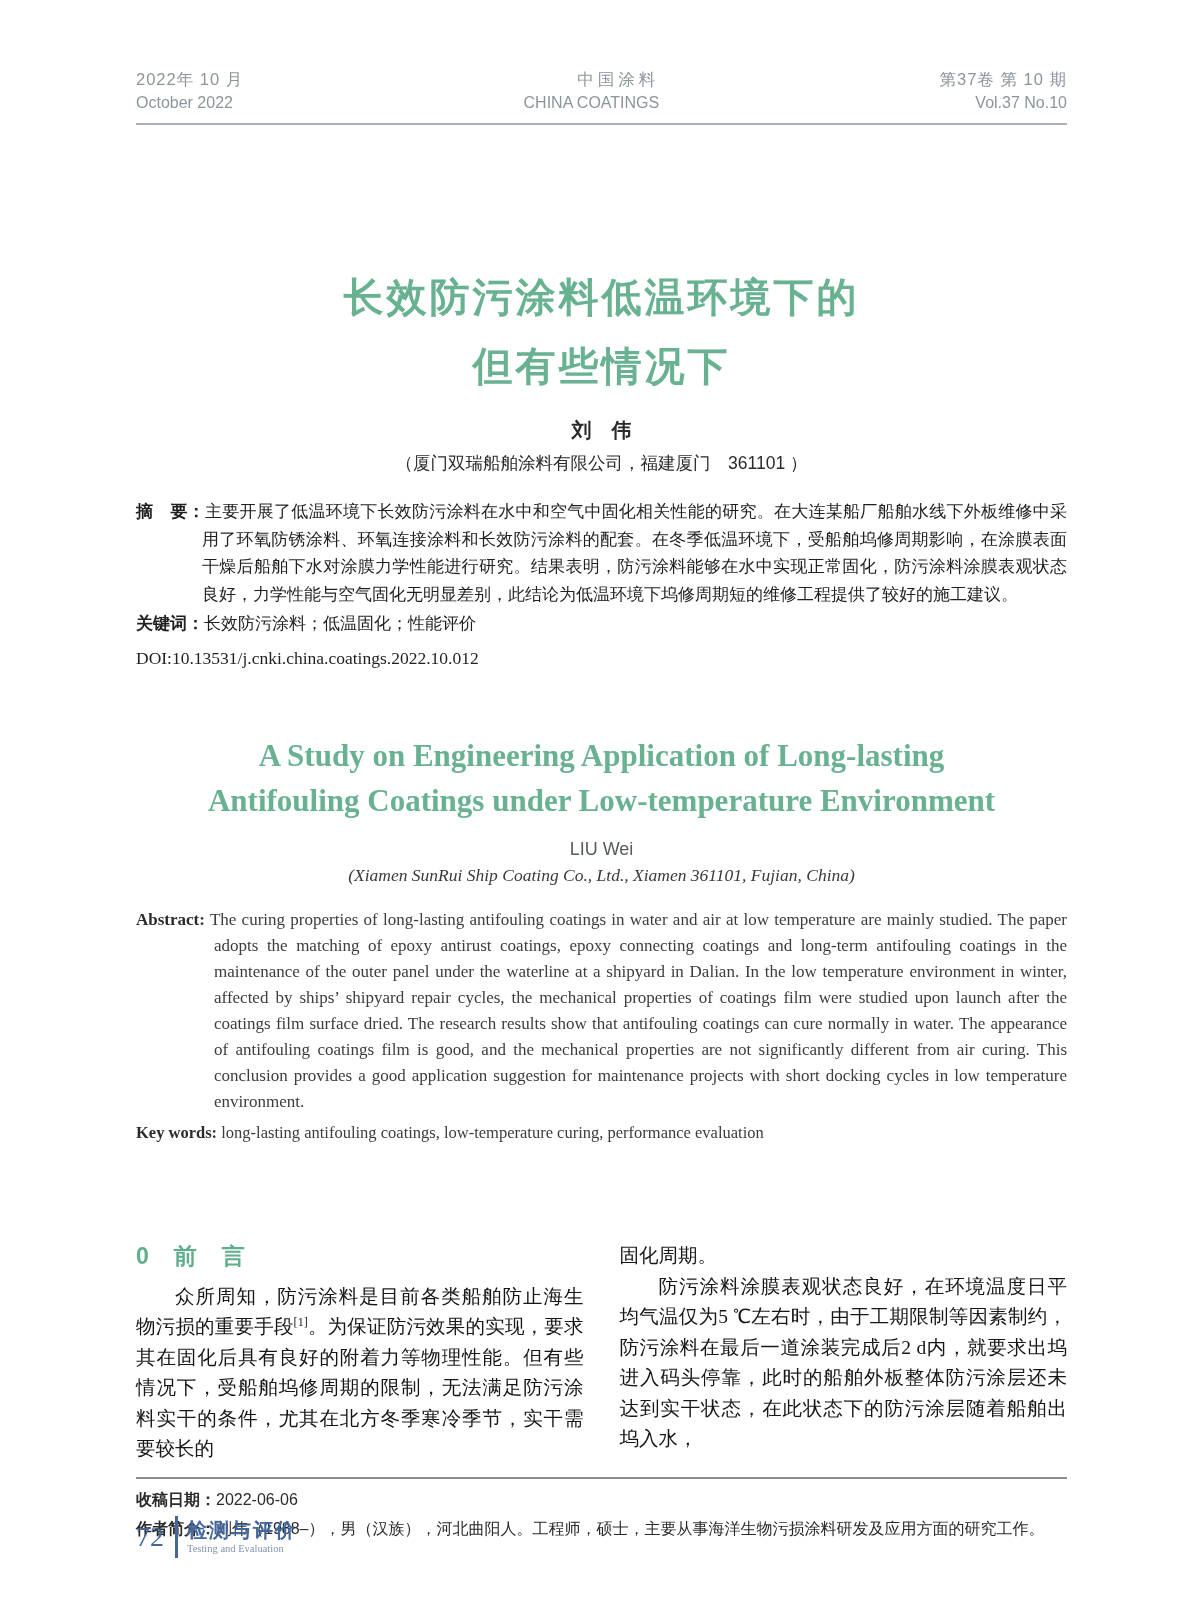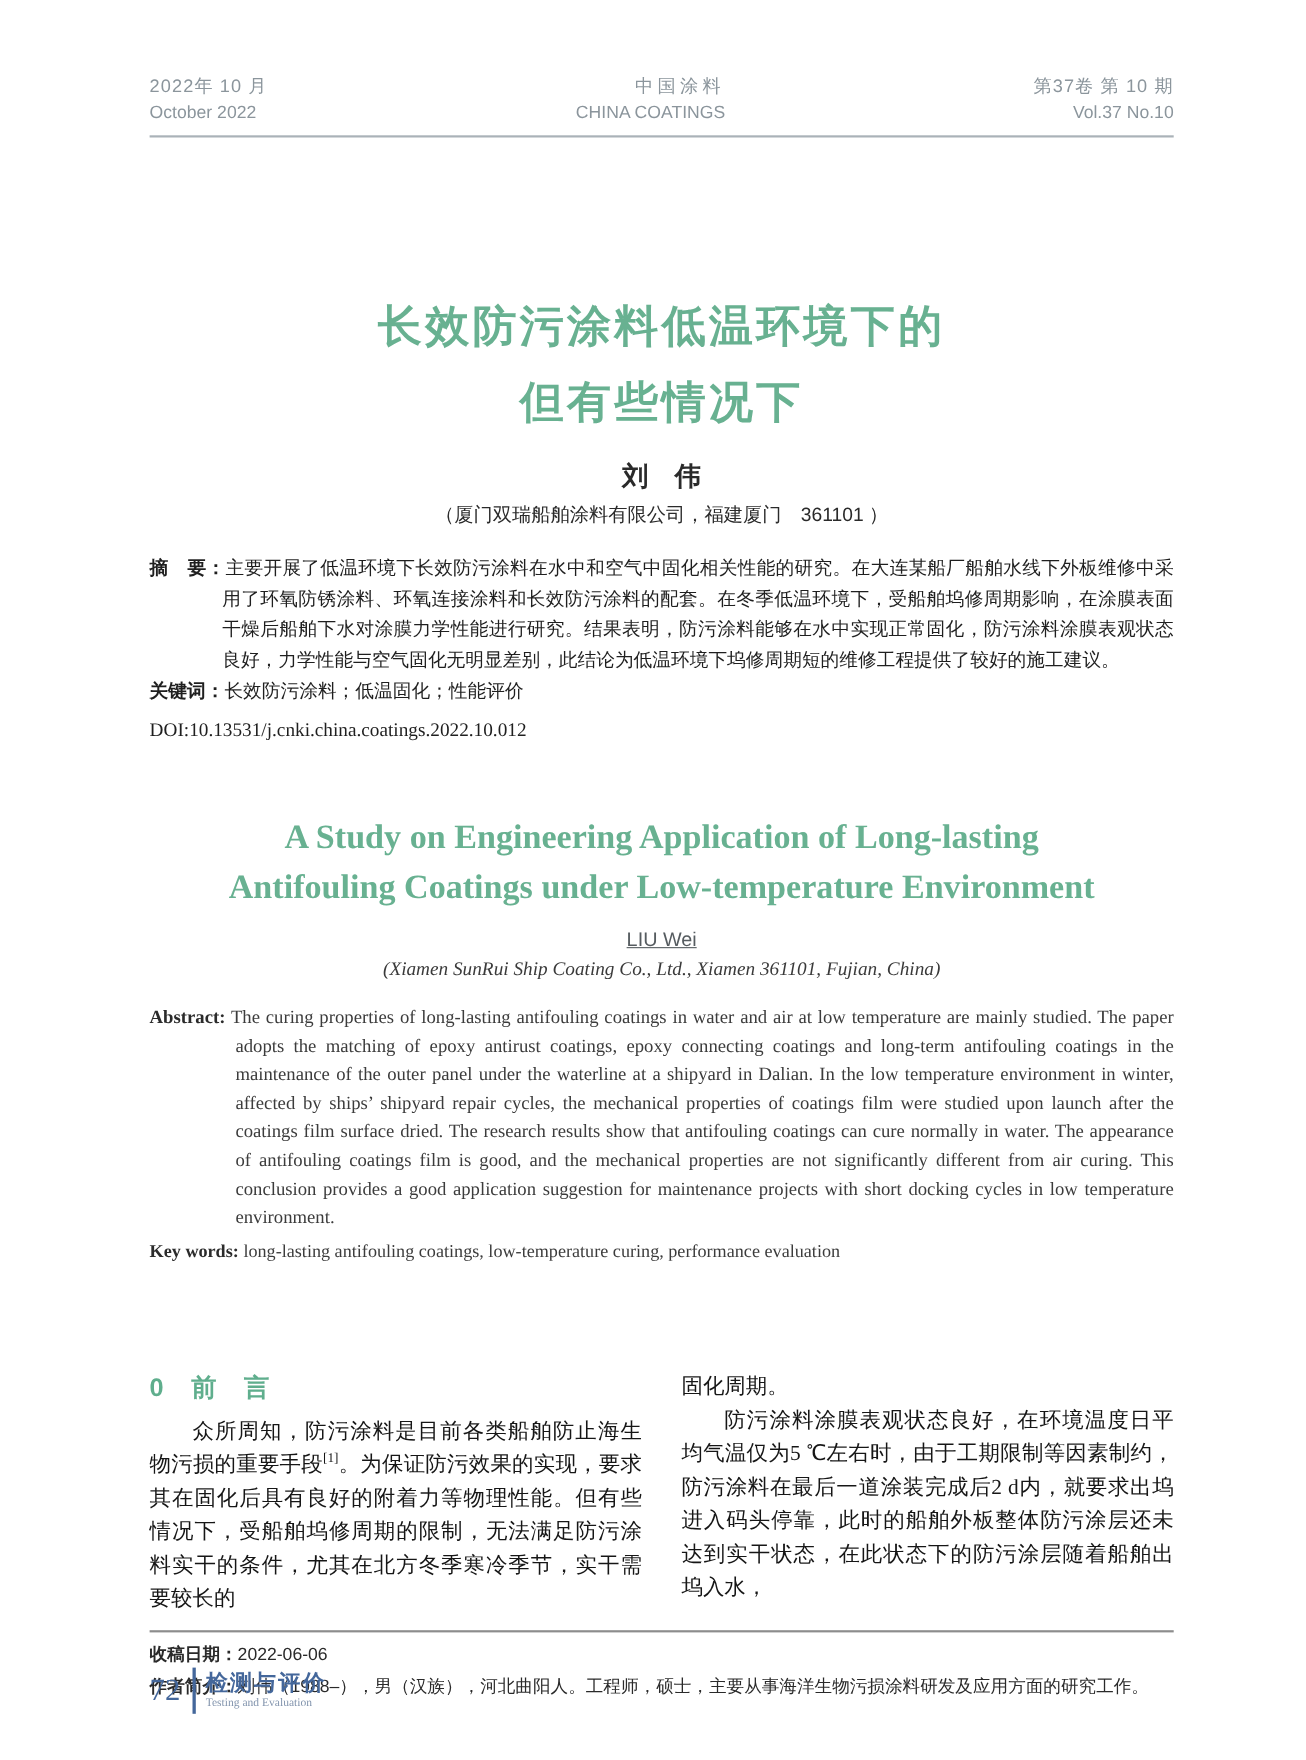--- a/index.html
+++ b/index.html
@@ -19,41 +19,41 @@
           color:#8b959c; font-size:16px; line-height:23px; }
   .jhdr .c { text-align:right; }
   .jhdr .r { text-align:right; }
   .jhdr .cn { letter-spacing:4px; font-size:16.5px; }
   .jhdr .r .cn, .jhdr .l .cn { letter-spacing:1px; }
   .hdr-rule { border:none; border-top:2px solid #aab2b8; margin:9px 0 0 0; }
 
   
   .title-cn { margin-top:138px; text-align:center; color:#68b191;
               font-size:40px; font-weight:bold; line-height:69px; letter-spacing:3px; }
-  .author-cn { text-align:center; margin-top:16px; font-size:24px; font-weight:bold; color:#2a2a2a; }
+  .author-cn { text-align:center; margin-top:16px; font-size:20px; font-weight:bold; color:#2a2a2a; }
   .affil-cn  { text-align:center; margin-top:7px; font-size:17.5px; color:#2a2a2a; }
 
   
   .abstract-cn { margin-top:23px; font-size:17px; line-height:27.5px; text-align:justify;
                  padding-left:66px; text-indent:-66px; color:#1f1f1f; }
   .abstract-cn .lbl { font-weight:bold; }
   .keywords-cn { margin-top:2px; font-size:17px; line-height:27px; }
   .keywords-cn .lbl { font-weight:bold; }
   .class-row { display:flex; margin-top:9px; font-size:17px; line-height:26px; }
   .class-row .lbl { font-weight:bold; }
   .class-row .seg1 { width:365px; }
   .class-row .seg2 { width:255px; }
   sup { font-size:0.62em; vertical-align:super; line-height:0; }
   .doi { margin-top:11px; font-family:"Liberation Serif", serif; font-size:17.5px; color:#1f1f1f; }
 
   
   .title-en { margin-top:64px; text-align:center; color:#68b191;
               font-family:"Liberation Serif", serif; font-weight:bold;
               font-size:31px; line-height:45px; }
-  .author-en { text-align:center; margin-top:16px; font-size:18px; color:#565c60;text-decoration:underline; }
+  .author-en { text-align:center; margin-top:16px; font-size:18px; color:#565c60; }
   .affil-en  { text-align:center; margin-top:5px; font-family:"Liberation Serif", serif;
                font-style:italic; font-size:17.5px; color:#3a3a3a; }
 
   
   .abstract-en { margin-top:21px; font-family:"Liberation Serif", serif; font-size:17px;
                  line-height:26px; text-align:justify; padding-left:78px; text-indent:-78px;
                  color:#3c3c3c; }
   .abstract-en .lbl { font-weight:bold; color:#2b2b2b; }
   .keywords-en { margin-top:5px; font-family:"Liberation Serif", serif; font-size:16.5px;
                  line-height:25px; color:#3c3c3c; }

